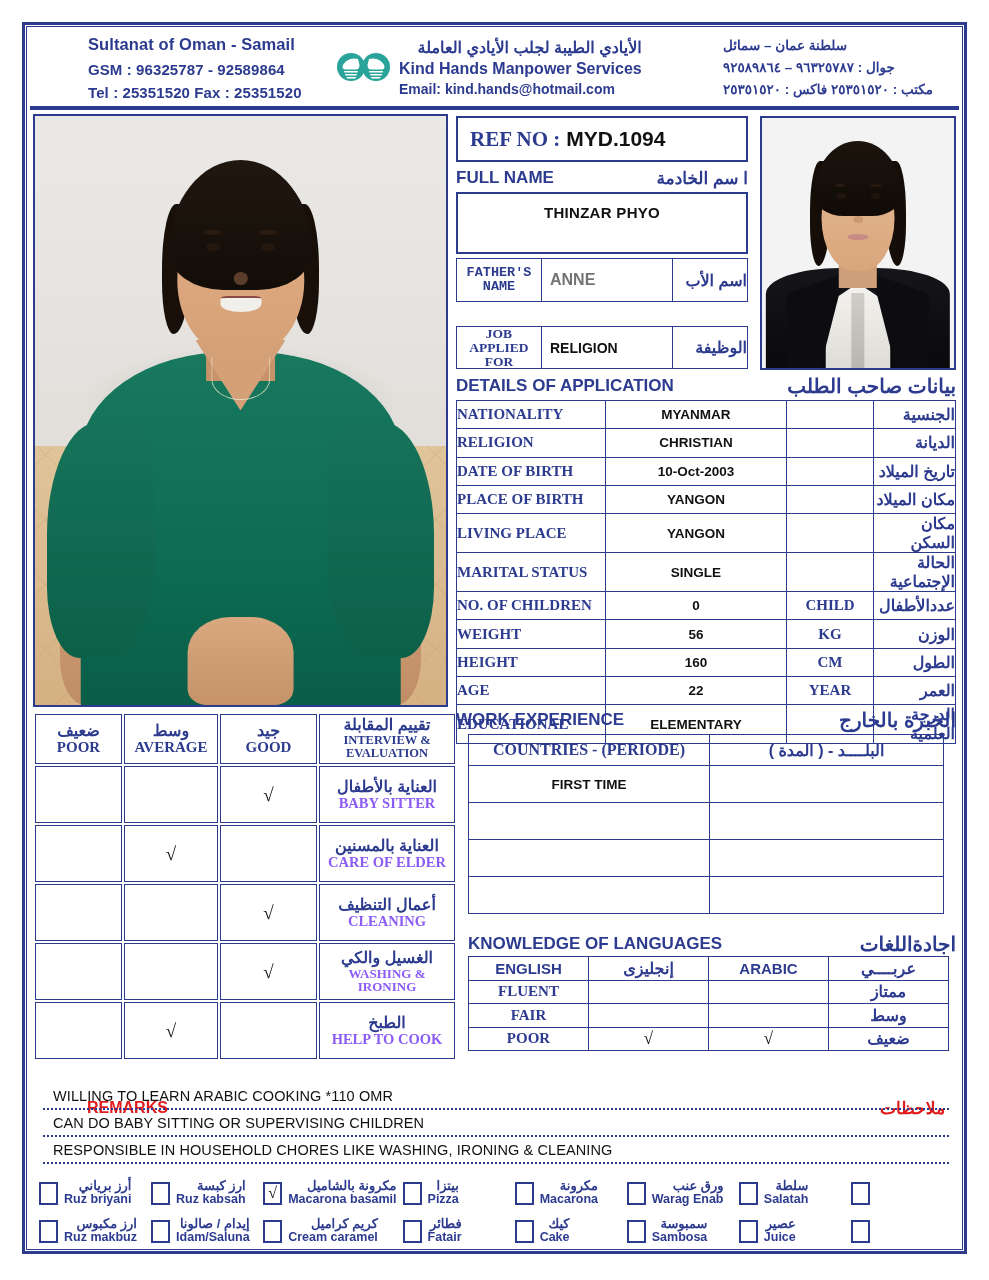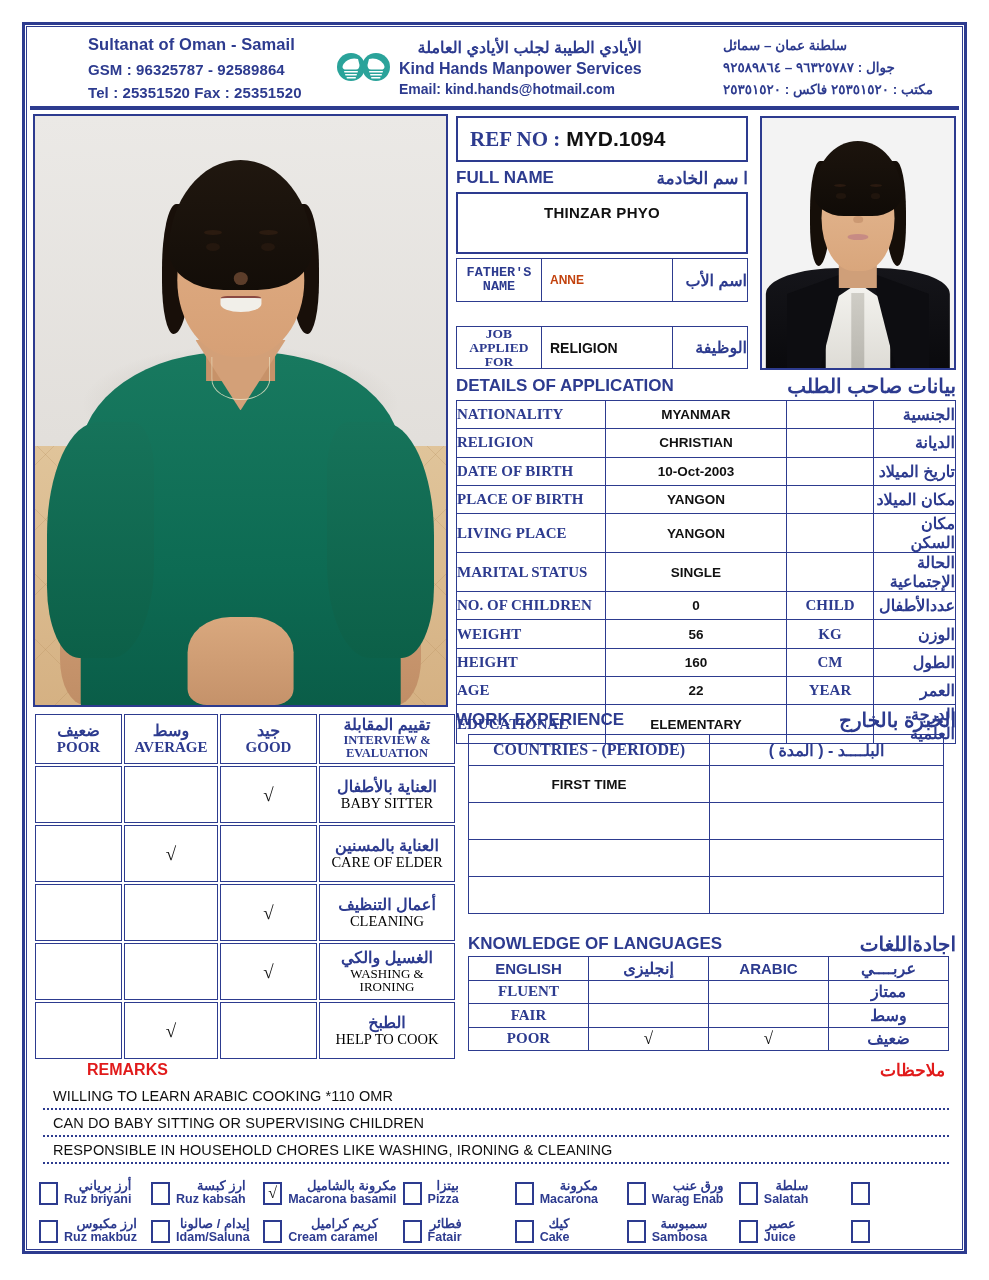--- a/index.html
+++ b/index.html
@@ -89,21 +89,21 @@
   .tbl{border-collapse:collapse;table-layout:fixed;}
   .tbl td{border:1.5px solid #2d3b8f;padding:0;}
   .lbl-en{color:#2d3b8f;font-family:"Liberation Serif",serif;font-weight:bold;font-size:15px;padding-left:5px;}
   .lbl-ar{color:#2d3b8f;font-weight:bold;font-size:16px;direction:rtl;text-align:right;padding-right:5px;margin-left:36px;}
   .val{color:#111;font-weight:bold;font-size:13.5px;text-align:center;margin-top:14px;}
 
   .fn-tbl{position:absolute;left:456px;top:258px;width:292px;}
   .fn-tbl td{height:42px;}
   .fn-tbl .c1{width:84px;text-align:center;line-height:1.02;}
   .fn-tbl .c1 b{display:block;color:#2d3b8f;font-family:Liberation Mono, monospace;font-size:13.5px;}
-  .fn-tbl .c2{padding-left:8px;color:#c2410c;font-weight:bold;font-size:12px;}
+  .fn-tbl .c2{padding-left:8px;color:#737373;font-weight:bold;font-size:16px;}
   .fn-tbl .c3{width:74px;}
 
   .job-tbl{position:absolute;left:456px;top:326px;width:292px;}
   .job-tbl td{height:40px;}
   .job-tbl .c1{width:84px;text-align:center;line-height:1.02;}
   .job-tbl .c1 b{display:block;color:#2d3b8f;font-family:"Liberation Serif",serif;font-size:13.5px;}
   .job-tbl .c2{padding-left:8px;color:#111;font-weight:bold;font-size:14px;}
   .job-tbl .c3{width:74px;}
 
   .sec-hdr{position:absolute;display:flex;align-items:center;justify-content:space-between;}
@@ -142,26 +142,26 @@
   .eval-tbl .cA{width:85px;}
   .eval-tbl .cB{width:92px;}
   .eval-tbl .cC{width:95px;}
   .eval-tbl .cD{width:auto;}
   .eval-tbl .hrow td{height:48px;}
   .eval-tbl .drow td{height:55px;}
   .eh-ar{display:block;color:#2d3b8f;font-weight:bold;font-size:16px;direction:rtl;line-height:1.05;}
   .eh-en{display:block;color:#2d3b8f;font-family:"Liberation Serif",serif;font-weight:bold;font-size:15px;line-height:1.05;}
   .eh-en.sm{font-size:12.5px;}
   .er-ar{display:block;color:#2d3b8f;font-weight:bold;font-size:16px;direction:rtl;line-height:1.1;}
-  .er-en{display:block;color:#000000;font-family:"Liberation Serif",serif;font-weight:normal;font-size:14.5px;line-height:1.05;}
+  .er-en{display:block;color:#8b5cf6;font-family:"Liberation Serif",serif;font-weight:bold;font-size:14.5px;line-height:1.05;}
   .er-en.sm{font-size:13px;}
   .evtick{font-family:"Liberation Serif",serif;font-size:19px;color:#111;}
 
   
-  .remarks-hdr{position:absolute;left:33px;top:1058px;width:924px;height:24px;display:flex;align-items:center;justify-content:space-between;padding:0 12px;box-sizing:border-box;gap:47px;}
+  .remarks-hdr{position:absolute;left:33px;top:1096px;width:924px;height:24px;display:flex;align-items:center;justify-content:space-between;padding:0 12px;box-sizing:border-box;gap:47px;}
   .remarks-hdr .en{color:#e11b1b;font-weight:bold;font-size:16px;margin-left:42px;}
   .remarks-hdr .ar{color:#e11b1b;font-weight:bold;font-size:17px;direction:rtl;}
   .remarks-list{position:absolute;left:43px;top:1083px;width:906px;}
   .remark-line{height:27px;border-bottom:2px dotted #2d3b8f;display:flex;align-items:center;padding-left:10px;box-sizing:border-box;}
   .remark-line span{color:#111;font-size:14.5px;letter-spacing:.1px;}
 
   
   .food{position:absolute;left:33px;top:1174px;width:924px;height:76px;display:grid;grid-template-columns:repeat(8,1fr);grid-template-rows:38px 38px;}
   .food-cell{display:flex;align-items:center;gap:6px;padding-left:6px;box-sizing:border-box;}
   .cbox{width:19px;height:23px;border:2px solid #2d3b8f;box-sizing:border-box;flex:0 0 auto;display:flex;align-items:center;justify-content:center;}

